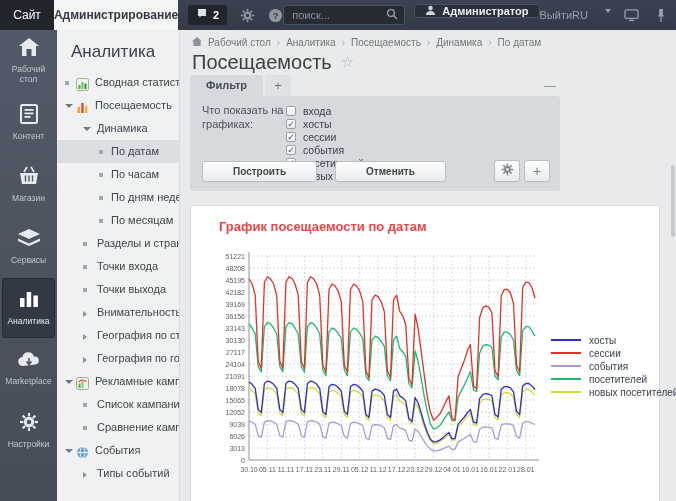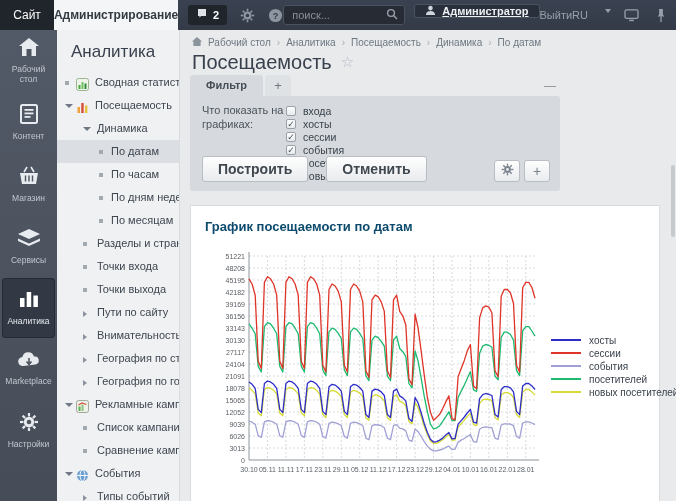--- a/index.html
+++ b/index.html
@@ -18,21 +18,21 @@
            display:flex; align-items:center; gap:5px; color:#fff; font-size:11px; font-weight:bold; cursor:pointer; }
   .tb-icon { margin-left:13px; display:flex; align-items:center; cursor:pointer; }
   .spacer { flex:1; }
   .search { width:130px; height:20px; margin:5px 0; background:#262b34; border:1px solid #4b5260;
             border-radius:3px; display:flex; align-items:center; padding:0 6px; }
   .search input { flex:1; width:80px; background:transparent; border:0; outline:0;
                   color:#cdd2d9; font-size:11px; font-family:inherit; }
   .search input::placeholder { color:#8a919c; }
   .user-btn { margin:4px 0 12px 9px; border:1px solid #4b5260; background:#2a303b; border-radius:3px;
               display:flex; align-items:center; gap:6px; padding:0 10px; color:#eef1f4;
-              font-size:11px; font-weight:bold; cursor:pointer;text-decoration:underline; }
+              font-size:11px; font-weight:bold; cursor:pointer; }
   .tb-link { color:#98a0ab; font-size:11px; align-self:center; cursor:pointer; }
   .lang { display:flex; align-items:flex-start; gap:17px; }
   .caret { width:0; height:0; border-left:3px solid transparent; border-right:3px solid transparent;
            border-top:4px solid #98a0ab; }
 
   
   .rail { position:absolute; top:30px; left:0; width:57px; height:471px;
           background:linear-gradient(#535a67,#464d58); }
   .rail-item { height:62px; display:flex; flex-direction:column; align-items:center;
                justify-content:center; gap:4px; cursor:pointer; }
@@ -79,29 +79,29 @@
   .minimize { position:absolute; right:4px; top:4px; color:#8b9198; font-size:12px; cursor:pointer; }
   .filter-panel { background:#d6dade; border-radius:0 3px 3px 3px; height:95px; position:relative; }
   .f-label { position:absolute; left:12px; top:7px; width:84px; font-size:11px; color:#4a525b; line-height:1.3; }
   .cb-list { position:absolute; left:96px; top:8px; }
   .cb-row { display:flex; align-items:center; height:13px; cursor:pointer; }
   .cb { width:10px; height:10px; background:linear-gradient(#ffffff,#e7eaec); border:1px solid #9aa1a9;
         border-radius:2px; font-size:9px; line-height:9px; color:#4a525a; text-align:center; flex:none; }
   .cb-lb { font-size:10.5px; color:#3a424b; margin-left:7px; }
   .f-buttons { position:absolute; left:12px; bottom:9px; display:flex; gap:18px; }
   .btn { background:linear-gradient(#fefefe,#e9ebee); border:1px solid #b9bec4; border-radius:3px;
-         font-size:14px; font-weight:bold; color:#3f474f; padding:4px 15px; font-family:inherit; cursor:pointer; }
+         font-size:10px; font-weight:bold; color:#3f474f; padding:4px 30px; font-family:inherit; cursor:pointer; }
   .sq-btns { position:absolute; right:10px; bottom:9px; display:flex; gap:4px; }
   .sq-btn { width:26px; height:22px; background:linear-gradient(#fefefe,#e9ebee); border:1px solid #b9bec4;
             border-radius:3px; display:flex; align-items:center; justify-content:center;
             color:#7a828b; font-size:14px; cursor:pointer; padding:0; }
 
   .chart-panel { position:absolute; left:10px; top:175px; width:470px; height:320px;
                  background:#fff; border:1px solid #d9dcde; }
-  .cp-title { font-size:13px; font-weight:bold; color:#0c4a6e; padding:13px 0 0 14px; }
+  .cp-title { font-size:13px; font-weight:bold; color:#ef4444; padding:13px 0 0 28px; }
   .chart-svg-holder { position:absolute; left:14px; top:40px; }
   .legend { position:absolute; left:360px; top:128px; }
   .legend-row { display:flex; align-items:center; height:12px; margin-bottom:1px; }
   .legend-swatch { width:30px; height:2px; flex:none; }
   .legend-lb { font-size:10px; color:#3a424d; margin-left:8px; white-space:nowrap; }
 
   .scroll-thumb { position:absolute; right:1px; top:165px; width:4px; height:72px;
                   background:#c6cacd; border-radius:2px; }
 </style>
 </head>
@@ -267,21 +267,20 @@
             <rect x="8.9" y="4.5" width="2.5" height="7.5" fill="#e8c03f"></rect>
           </svg></span><span>Посещаемость</span></div>
       <div class="sb-item lv2"><span class="mk mk-open"></span><span>Динамика</span></div>
       <div class="sb-item lv3 sel"><span class="mk mk-leaf"></span><span>По датам</span></div>
       <div class="sb-item lv3"><span class="mk mk-leaf"></span><span>По часам</span></div>
       <div class="sb-item lv3"><span class="mk mk-leaf"></span><span>По дням недели</span></div>
       <div class="sb-item lv3"><span class="mk mk-leaf"></span><span>По месяцам</span></div>
       <div class="sb-item lv2"><span class="mk mk-leaf"></span><span>Разделы и страницы</span></div>
       <div class="sb-item lv2"><span class="mk mk-leaf"></span><span>Точки входа</span></div>
       <div class="sb-item lv2"><span class="mk mk-leaf"></span><span>Точки выхода</span></div>
-      <div class="sb-item lv2"><span class="mk mk-closed"></span><span>Пути по сайту</span></div>
       <div class="sb-item lv2"><span class="mk mk-closed"></span><span>Внимательность</span></div>
       <div class="sb-item lv2"><span class="mk mk-closed"></span><span>География по странам</span></div>
       <div class="sb-item lv2"><span class="mk mk-closed"></span><span>География по городам</span></div>
       <div class="sb-item lv1"><span class="mk mk-open"></span><span class="sb-ic"><svg width="13" height="13" viewBox="0 0 13 13">
             <rect x="0.5" y="0.5" width="12" height="12" rx="2" fill="#eef0ea" stroke="#a0a89a"></rect>
             <rect x="2.5" y="6.5" width="2" height="4.5" fill="#5fae52"></rect>
             <rect x="5.5" y="4.5" width="2" height="6.5" fill="#8cc47e"></rect>
             <path d="M2.5 5 6 3 10.5 4.5" stroke="#d9533c" stroke-width="1.2" fill="none"></path>
           </svg></span><span>Рекламные кампании</span></div>
       <div class="sb-item lv2"><span class="mk mk-leaf"></span><span>Список кампаний</span></div>

